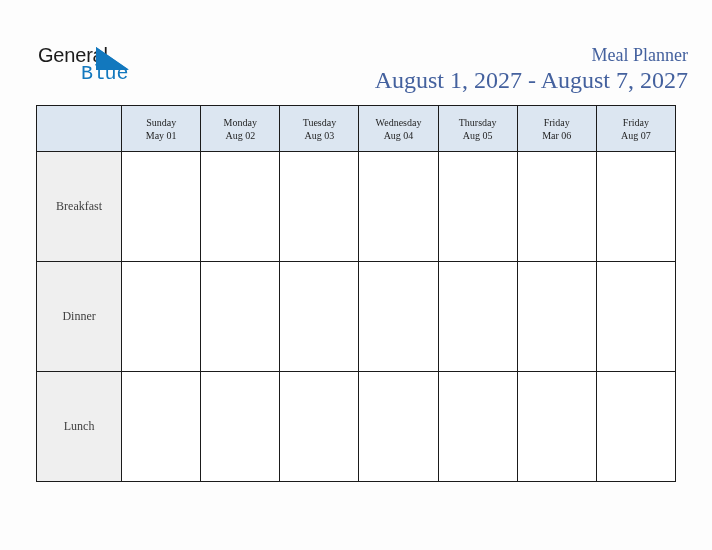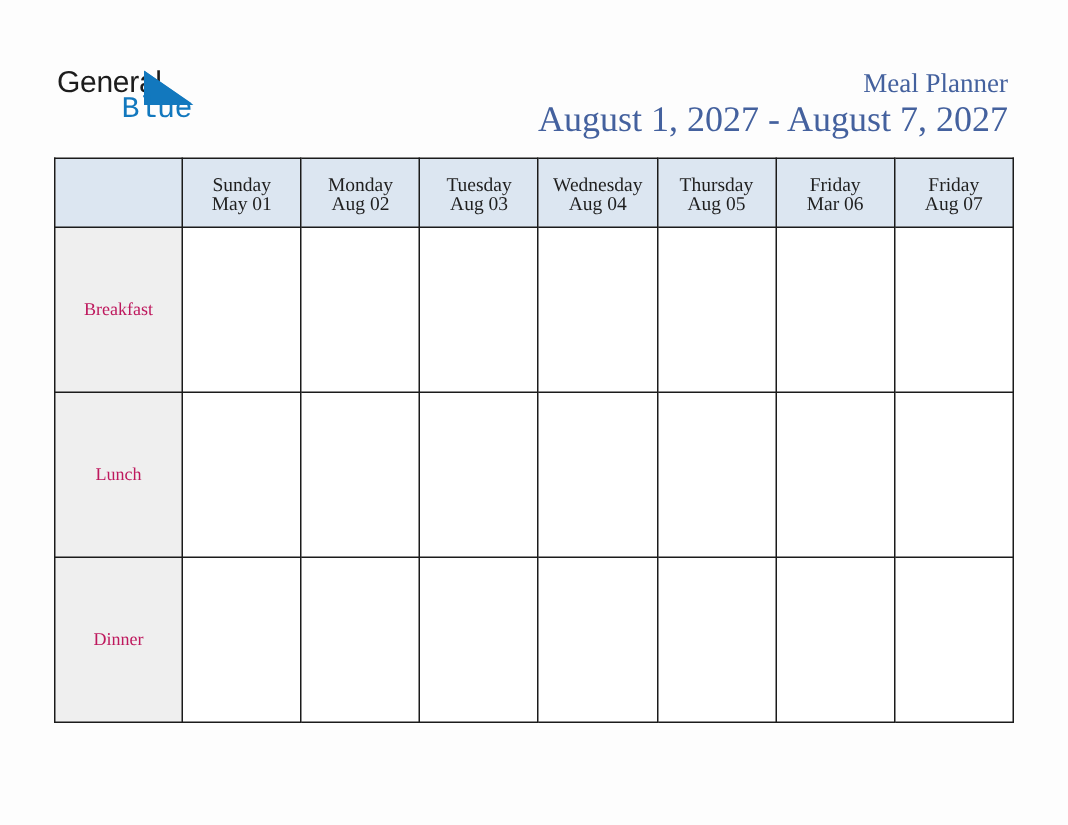--- a/index.html
+++ b/index.html
@@ -58,21 +58,21 @@
     position: absolute;
     left: 58px;
     top: 3px;
     width: 33px;
     height: 23px;
   }
 
   
   .title-block {
     position: absolute;
-    right: 40px;
+    right: 24px;
     top: 44px;
     text-align: right;
   }
   .planner-title {
     font-family: "Liberation Serif", serif;
     font-size: 18px;
     line-height: 22px;
     color: #44619e;
     white-space: nowrap;
   }
@@ -102,41 +102,41 @@
   }
 
   col.label-col { width: 85px; }
   col.day-col { width: 79px; }
 
   .head-row th {
     height: 45px;
     background: #dce6f1;
     font-family: "Liberation Serif", serif;
     font-weight: normal;
-    font-size: 13px;
+    font-size: 10px;
     line-height: 13px;
     color: #1f1f1f;
     text-align: center;
     vertical-align: middle;
   }
   .head-row th.corner-cell {
     background: #dce6f1;
   }
   .day-name { display: block; }
   .day-date { display: block; }
 
   .meal-row td {
     height: 109px;
     vertical-align: middle;
   }
   .meal-label {
     background: #efefef;
     font-family: "Liberation Serif", serif;
     font-size: 12px;
-    color: #be185d;
+    color: #404040;
     text-align: center;
   }
   .meal-slot {
     background: #ffffff;
   }
 </style>
 </head>
 <body>
 
 <div class="page-header">
@@ -210,32 +210,32 @@
       <td class="meal-slot"></td>
       <td class="meal-slot"></td>
       <td class="meal-slot"></td>
       <td class="meal-slot"></td>
       <td class="meal-slot"></td>
       <td class="meal-slot"></td>
       <td class="meal-slot"></td>
     </tr>
 
     <tr class="meal-row">
+      <td class="meal-label">Dinner</td>
+      <td class="meal-slot"></td>
+      <td class="meal-slot"></td>
+      <td class="meal-slot"></td>
+      <td class="meal-slot"></td>
+      <td class="meal-slot"></td>
+      <td class="meal-slot"></td>
+      <td class="meal-slot"></td>
+    </tr>
+
+    <tr class="meal-row">
       <td class="meal-label">Lunch</td>
-      <td class="meal-slot"></td>
-      <td class="meal-slot"></td>
-      <td class="meal-slot"></td>
-      <td class="meal-slot"></td>
-      <td class="meal-slot"></td>
-      <td class="meal-slot"></td>
-      <td class="meal-slot"></td>
-    </tr>
-
-    <tr class="meal-row">
-      <td class="meal-label">Dinner</td>
       <td class="meal-slot"></td>
       <td class="meal-slot"></td>
       <td class="meal-slot"></td>
       <td class="meal-slot"></td>
       <td class="meal-slot"></td>
       <td class="meal-slot"></td>
       <td class="meal-slot"></td>
     </tr>
 
   </tbody>

